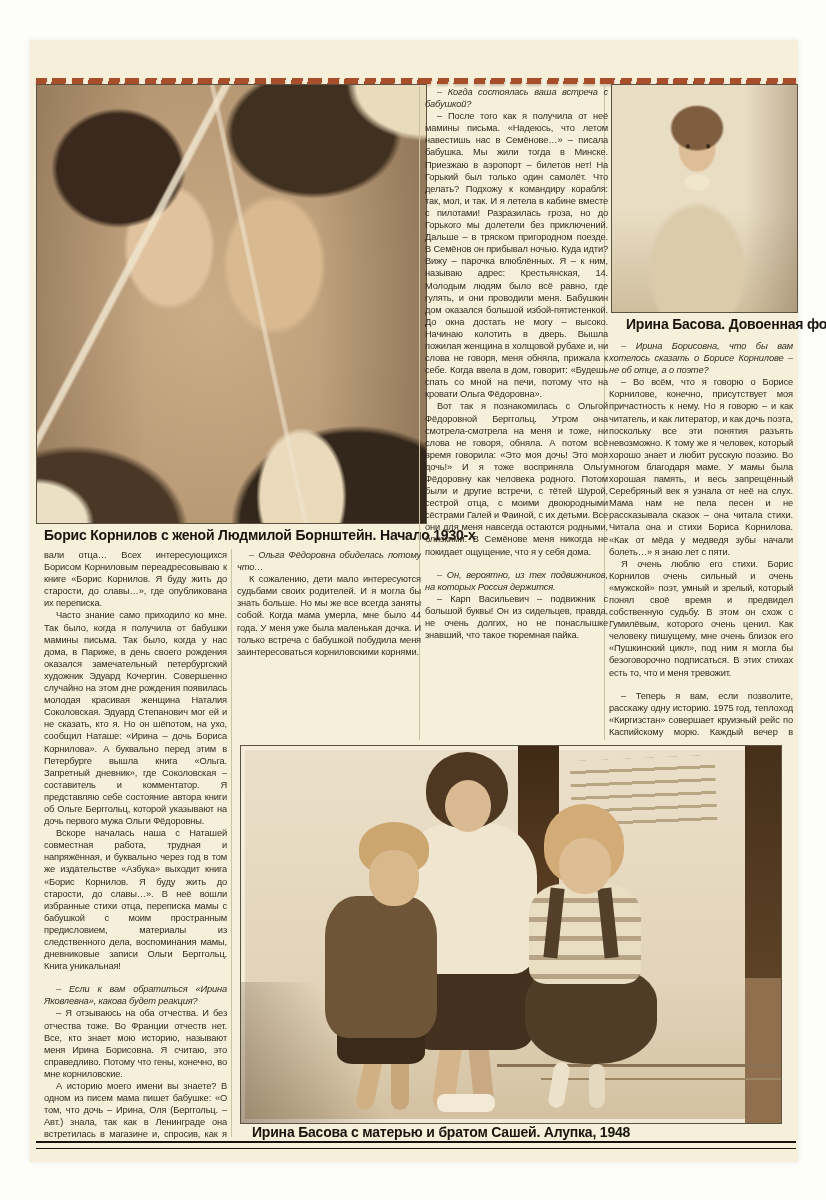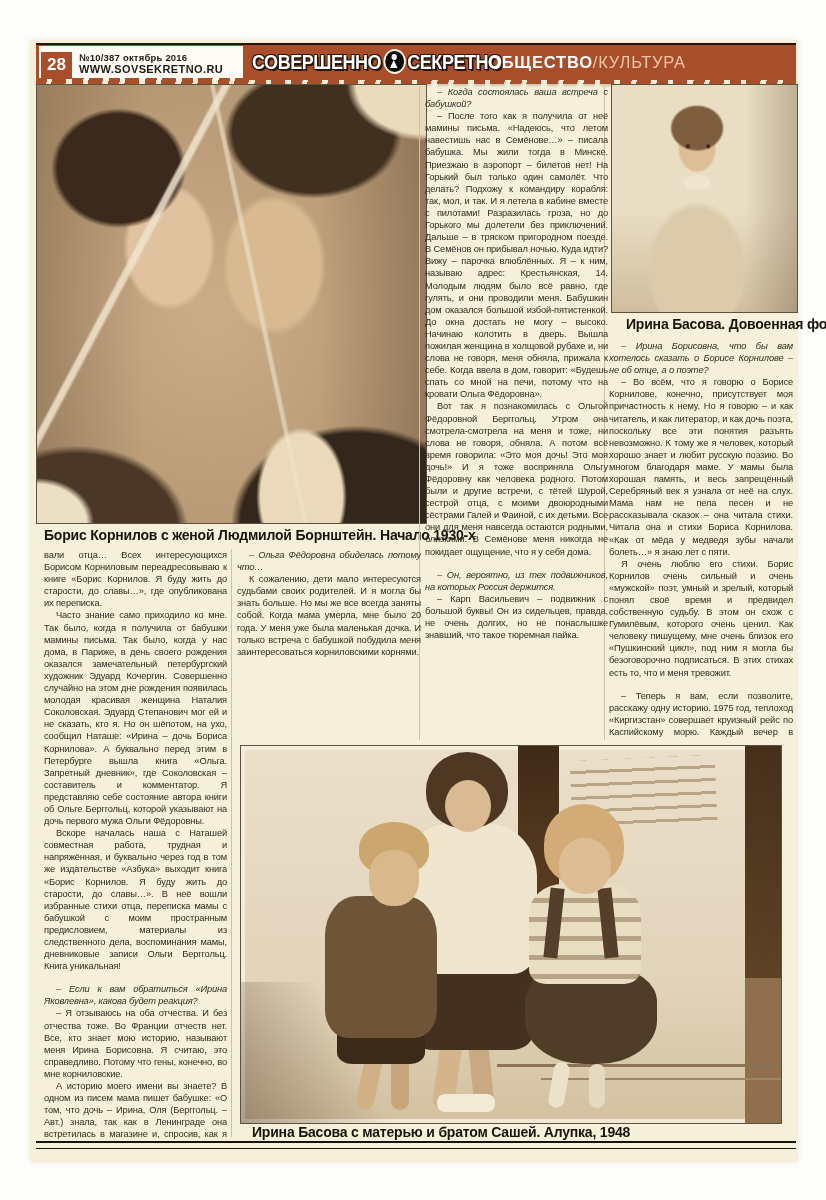--- a/index.html
+++ b/index.html
@@ -114,31 +114,20 @@
   .p3-step{left:256px;top:318px;width:284px;height:3px;background:#8a7354;}
   .p3-step2{left:300px;top:332px;width:240px;height:2px;background:#9d8663;}
   .p3-shadow{left:-30px;top:236px;width:220px;height:150px;background:linear-gradient(62deg,rgba(86,64,44,.55),rgba(0,0,0,0) 62%);}
 </style>
 </head>
 <body>
 
 <div class="sheet">
   <div class="page-bg"></div>
 
-  <header class="banner">
-    <div class="masthead-box">
-      <div class="pageno">28</div>
-      <div class="issue">
-        <div class="l1">№10/387   октябрь 2016</div>
-        <div class="l2">WWW.SOVSEKRETNO.RU</div>
-      </div>
-    </div>
-    <div class="logo"><span>СОВЕРШЕННО</span><span class="emblem"></span><span>СЕКРЕТНО</span></div>
-    <div class="section"><span class="sec-b">ОБЩЕСТВО</span><span class="sec-l">/КУЛЬТУРА</span></div>
-  </header>
   <div class="torn"></div>
 
   <div class="photo" id="photo1"></div>
   <div class="caption" id="cap1">Борис Корнилов с женой Людмилой Борнштейн. Начало 1930-х</div>
 
   <div class="photo" id="photo2"></div>
   <div class="caption" id="cap2">Ирина Басова. Довоенная фотография</div>
 
   <div class="photo" id="photo3">
     <div class="blob p3-door"></div>
@@ -181,21 +170,21 @@
   <p class="flush">вали отца… Всех интересующихся Борисом Корниловым переадресовываю к книге «Борис Корнилов. Я буду жить до старости, до славы…», где опубликована их переписка.</p>
       <p>Часто знание само приходило ко мне. Так было, когда я получила от бабушки мамины письма. Так было, когда у нас дома, в Париже, в день своего рождения оказался замечательный петербургский художник Эдуард Кочергин. Совершенно случайно на этом дне рождения появилась молодая красивая женщина Наталия Соколовская. Эдуард Степанович мог ей и не сказать, кто я. Но он шёпотом, на ухо, сообщил Наташе: «Ирина – дочь Бориса Корнилова». А буквально перед этим в Петербурге вышла книга «Ольга. Запретный дневник», где Соколовская – составитель и комментатор. Я представляю себе состояние автора книги об Ольге Берггольц, которой указывают на дочь первого мужа Ольги Фёдоровны.</p>
       <p>Вскоре началась наша с Наташей совместная работа, трудная и напряжённая, и буквально через год в том же издательстве «Азбука» выходит книга «Борис Корнилов. Я буду жить до старости, до славы…». В неё вошли избранные стихи отца, переписка мамы с бабушкой с моим пространным предисловием, материалы из следственного дела, воспоминания мамы, дневниковые записи Ольги Берггольц. Книга уникальная!</p>
       <p class="q gap">– Если к вам обратиться «Ирина Яковлевна», какова будет реакция?</p>
       <p>– Я отзываюсь на оба отчества. И без отчества тоже. Во Франции отчеств нет. Все, кто знает мою историю, называют меня Ирина Борисовна. Я считаю, это справедливо. Потому что гены, конечно, во мне корниловские.</p>
       <p>А историю моего имени вы знаете? В одном из писем мама пишет бабушке: «О том, что дочь – Ирина, Оля (Берггольц. – Авт.) знала, так как в Ленинграде она встретилась в магазине и, спросив, как я назвала дочь, – обиделась, что Ириной. А назвала я её так, потому что Борис, когда уходил, просил: если родится сын, назови Сашей, а если дочь – Ириной».</p>
     </div>
   <div class="col" id="col2">
 
   <p class="q">– Ольга Фёдоровна обиделась потому что…</p>
-      <p>К сожалению, дети мало интересуются судьбами своих родителей. И я могла бы знать больше. Но мы же все всегда заняты собой. Когда мама умерла, мне было 20 года. У меня уже была маленькая дочка. И только встреча с бабушкой побудила меня заинтересоваться корниловскими корнями.</p>
+      <p>К сожалению, дети мало интересуются судьбами своих родителей. И я могла бы знать больше. Но мы же все всегда заняты собой. Когда мама умерла, мне было 44 года. У меня уже была маленькая дочка. И только встреча с бабушкой побудила меня заинтересоваться корниловскими корнями.</p>
     </div>
   <div class="col" id="col3">
 
   <p class="q">– Когда состоялась ваша встреча с бабушкой?</p>
       <p>– После того как я получила от неё мамины письма. «Надеюсь, что летом навестишь нас в Семёнове…» – писала бабушка. Мы жили тогда в Минске. Приезжаю в аэропорт – билетов нет! На Горький был только один самолёт. Что делать? Подхожу к командиру корабля: так, мол, и так. И я летела в кабине вместе с пилотами! Разразилась гроза, но до Горького мы долетели без приключений. Дальше – в тряском пригородном поезде. В Семёнов он прибывал ночью. Куда идти? Вижу – парочка влюблённых. Я – к ним, называю адрес: Крестьянская, 14. Молодым людям было всё равно, где гулять, и они проводили меня. Бабушкин дом оказался большой избой-пятистенкой. До окна достать не могу – высоко. Начинаю колотить в дверь. Вышла пожилая женщина в холщовой рубахе и, ни слова не говоря, меня обняла, прижала к себе. Когда ввела в дом, говорит: «Будешь спать со мной на печи, потому что на кровати Ольга Фёдоровна».</p>
       <p>Вот так я познакомилась с Ольгой Фёдоровной Берггольц. Утром она смотрела-смотрела на меня и тоже, ни слова не говоря, обняла. А потом всё время говорила: «Это моя дочь! Это моя дочь!» И я тоже восприняла Ольгу Фёдоровну как человека родного. Потом были и другие встречи, с тётей Шурой, сестрой отца, с моими двоюродными сёстрами Галей и Фаиной, с их детьми. Все они для меня навсегда остаются родными, близкими. В Семёнове меня никогда не покидает ощущение, что я у себя дома.</p>
       <p class="q gap">– Он, вероятно, из тех подвижников, на которых Россия держится.</p>
       <p>– Карп Васильевич – подвижник с большой буквы! Он из сидельцев, правда, не очень долгих, но не понаслышке знавший, что такое тюремная пайка.</p>
     </div>
   <div class="col" id="col4">

